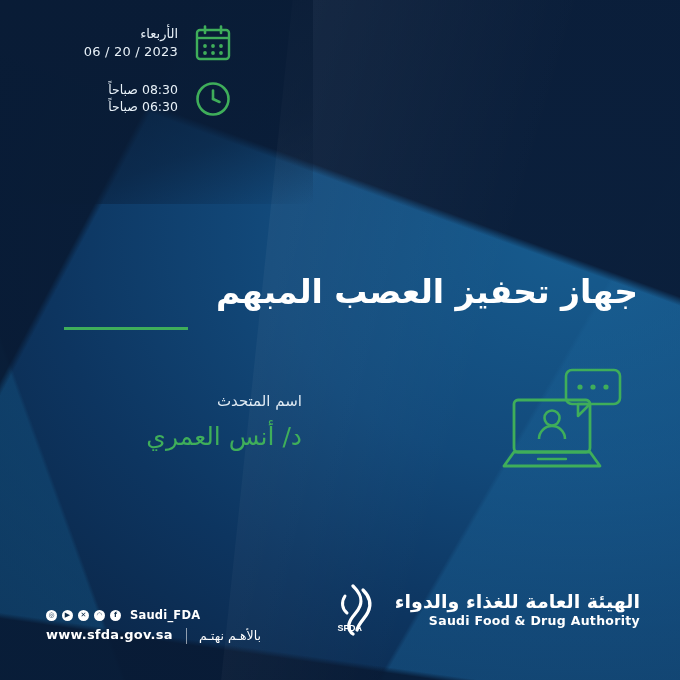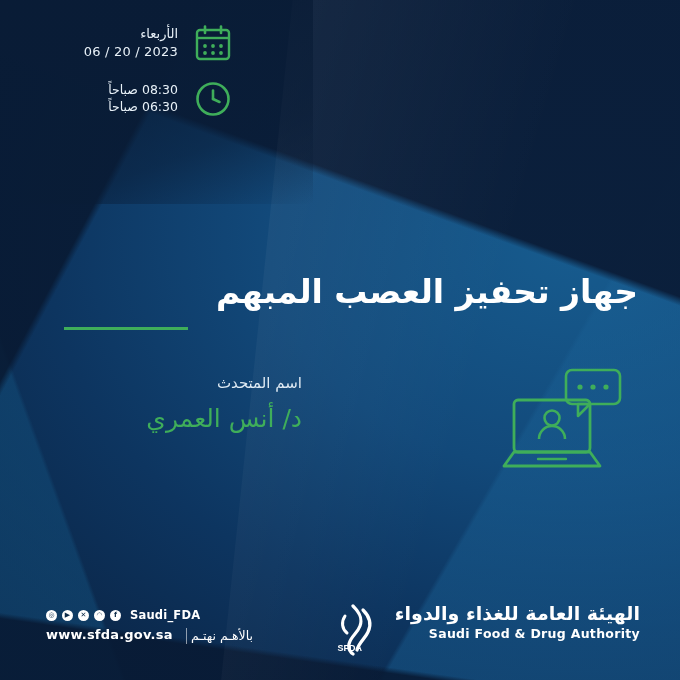--- a/index.html
+++ b/index.html
@@ -139,21 +139,21 @@
     top: 327px;
     width: 124px;
     height: 3px;
     background: #3fae5a;
   }
 
   
   .speaker-block {
     position: absolute;
     right: 378px;
-    top: 374px;
+    top: 392px;
     text-align: right;
     direction: rtl;
   }
   .speaker-label {
     font-size: 15px;
     color: #dfeaf3;
     margin-bottom: 12px;
     letter-spacing: 0.3px;
   }
   .speaker-name {
@@ -210,31 +210,32 @@
     color: #ffffff;
     letter-spacing: 0.2px;
   }
   .tagline {
     position: absolute;
     left: 186px;
     bottom: 36px;
     font-size: 12.5px;
     color: #ffffff;
     direction: rtl;
-    padding-left: 4px;
+    padding-left: 12px;
     border-left: 1px solid rgba(255,255,255,0.55);
     height: 16px;
     line-height: 16px;
   }
 
   .footer-logo {
     position: absolute;
     right: 40px;
-    bottom: 24px;
+    bottom: 44px;
     display: flex;
+    align-items: center;
     gap: 14px;
     direction: rtl;
   }
   .logo-text {
     text-align: right;
     direction: rtl;
   }
   .logo-ar {
     font-size: 19px;
     font-weight: bold;

